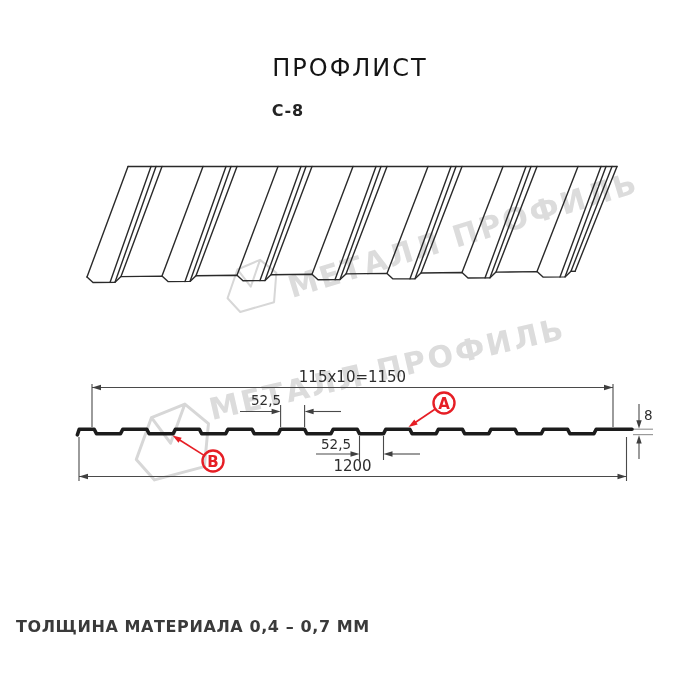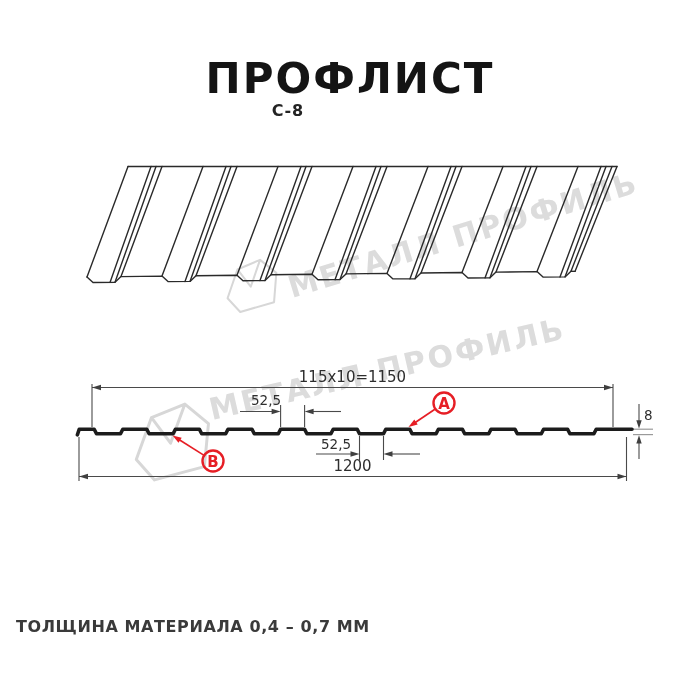--- a/index.html
+++ b/index.html
@@ -2,21 +2,21 @@
 <html><head>
 <meta charset="utf-8">
 <style>
   html,body{margin:0;padding:0;}
   body{
     width:700px;height:700px;background:#ffffff;position:relative;overflow:hidden;
     font-family:"DejaVu Sans","Liberation Sans",sans-serif;
   }
   .title{
     position:absolute;top:54px;left:0;width:700px;text-align:center;
-    font-size:42px;font-weight:700;letter-spacing:2px;color:#141414;
+    font-size:24px;font-weight:400;letter-spacing:2px;color:#141414;
   }
   .subtitle{
     position:absolute;top:101px;left:0;width:576px;text-align:center;
     font-size:16px;font-weight:700;letter-spacing:1px;color:#232323;
   }
   .footer{
     position:absolute;top:617px;left:16px;width:700px;text-align:left;
     font-size:16px;font-weight:700;letter-spacing:0.6px;color:#3a3a3a;
   }
   svg{position:absolute;left:0;top:0;}

